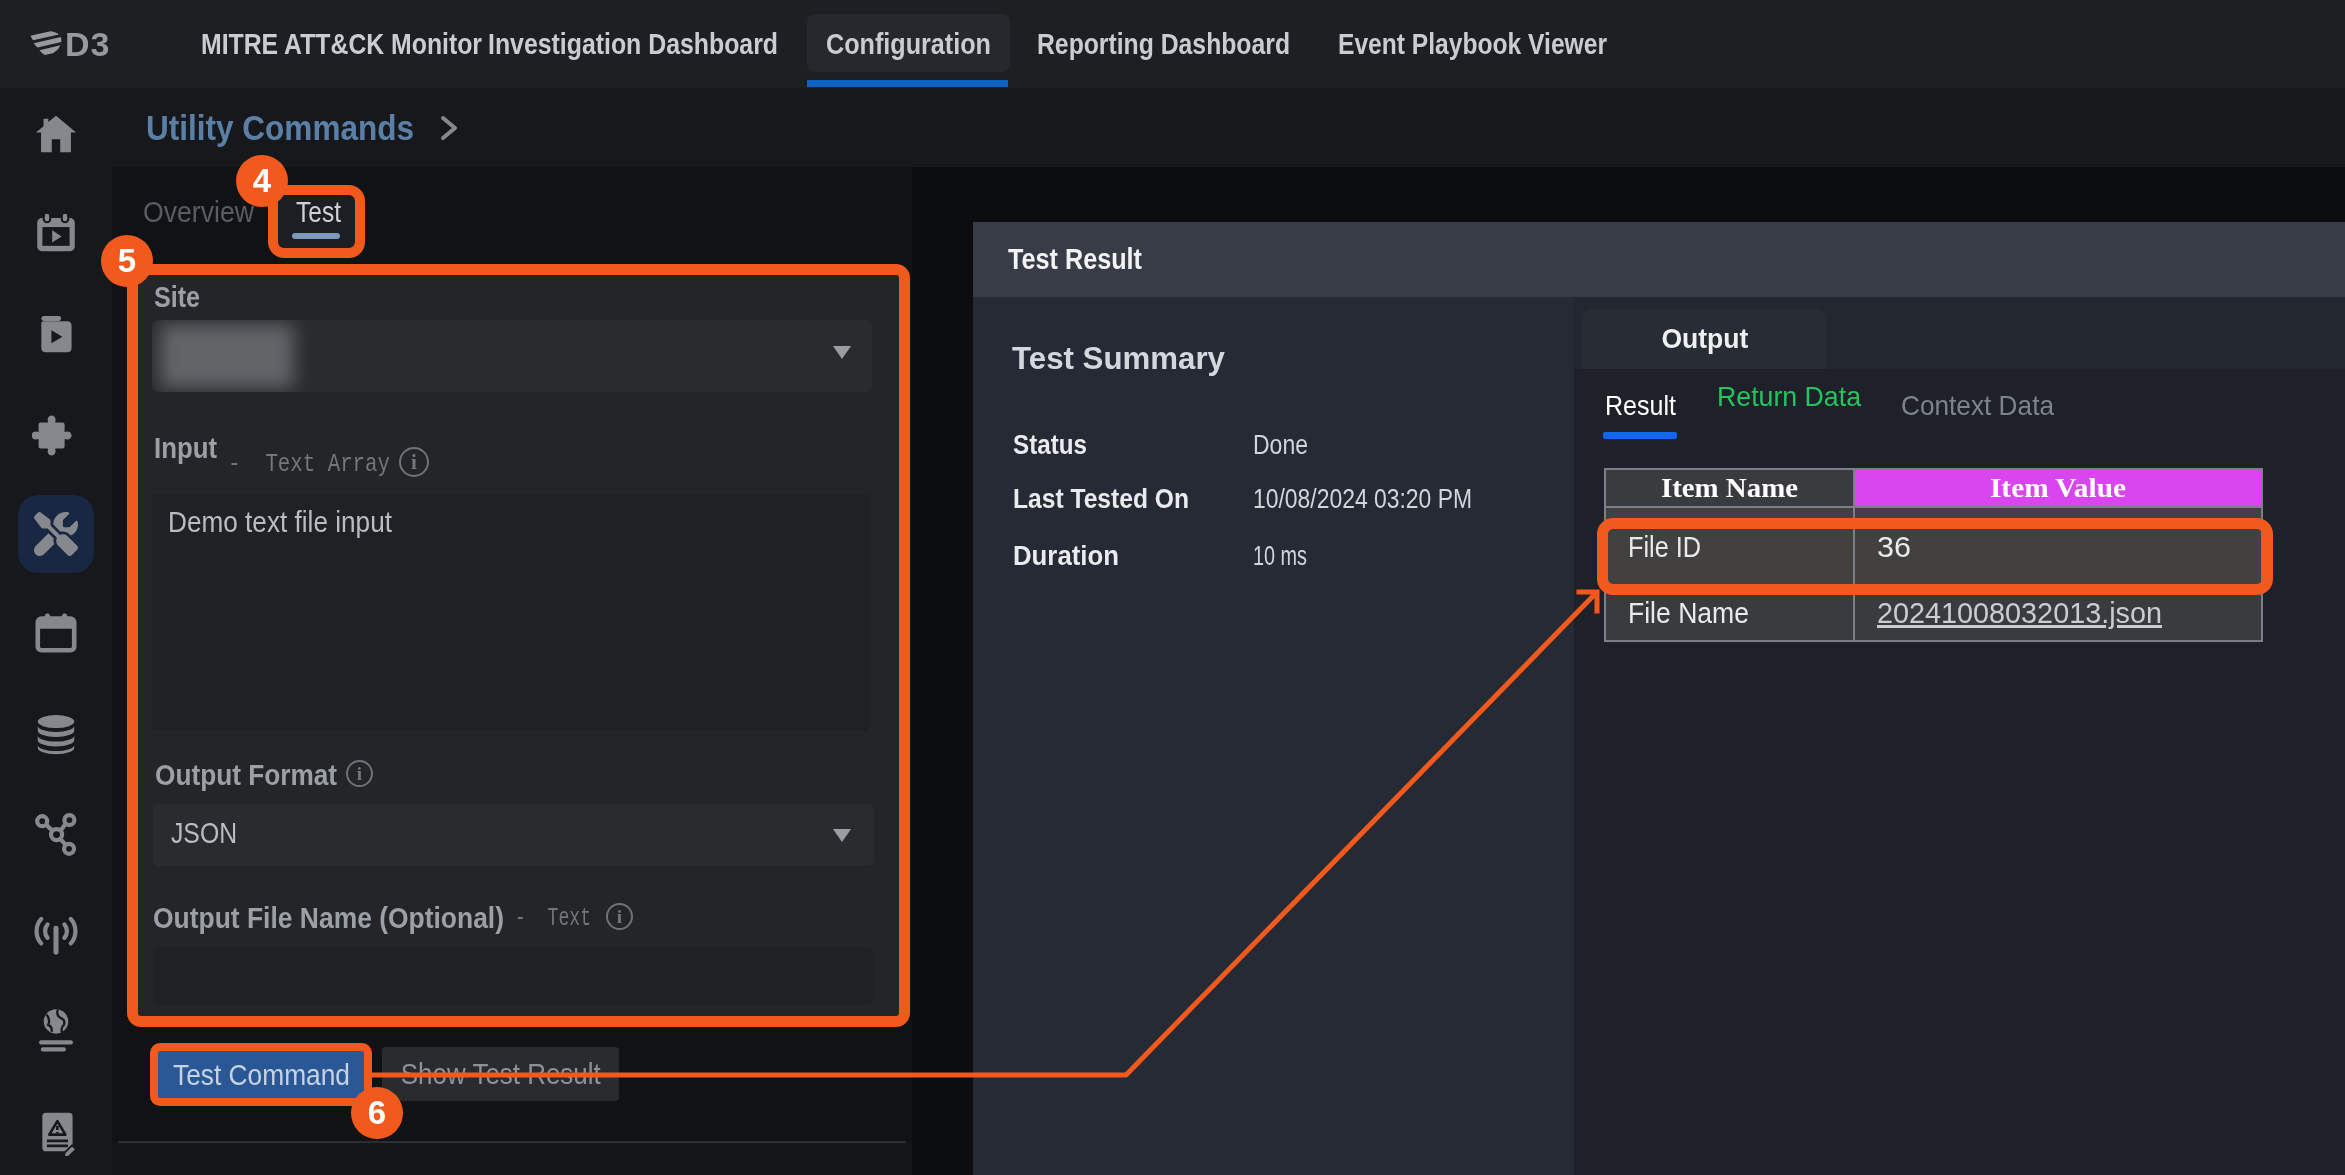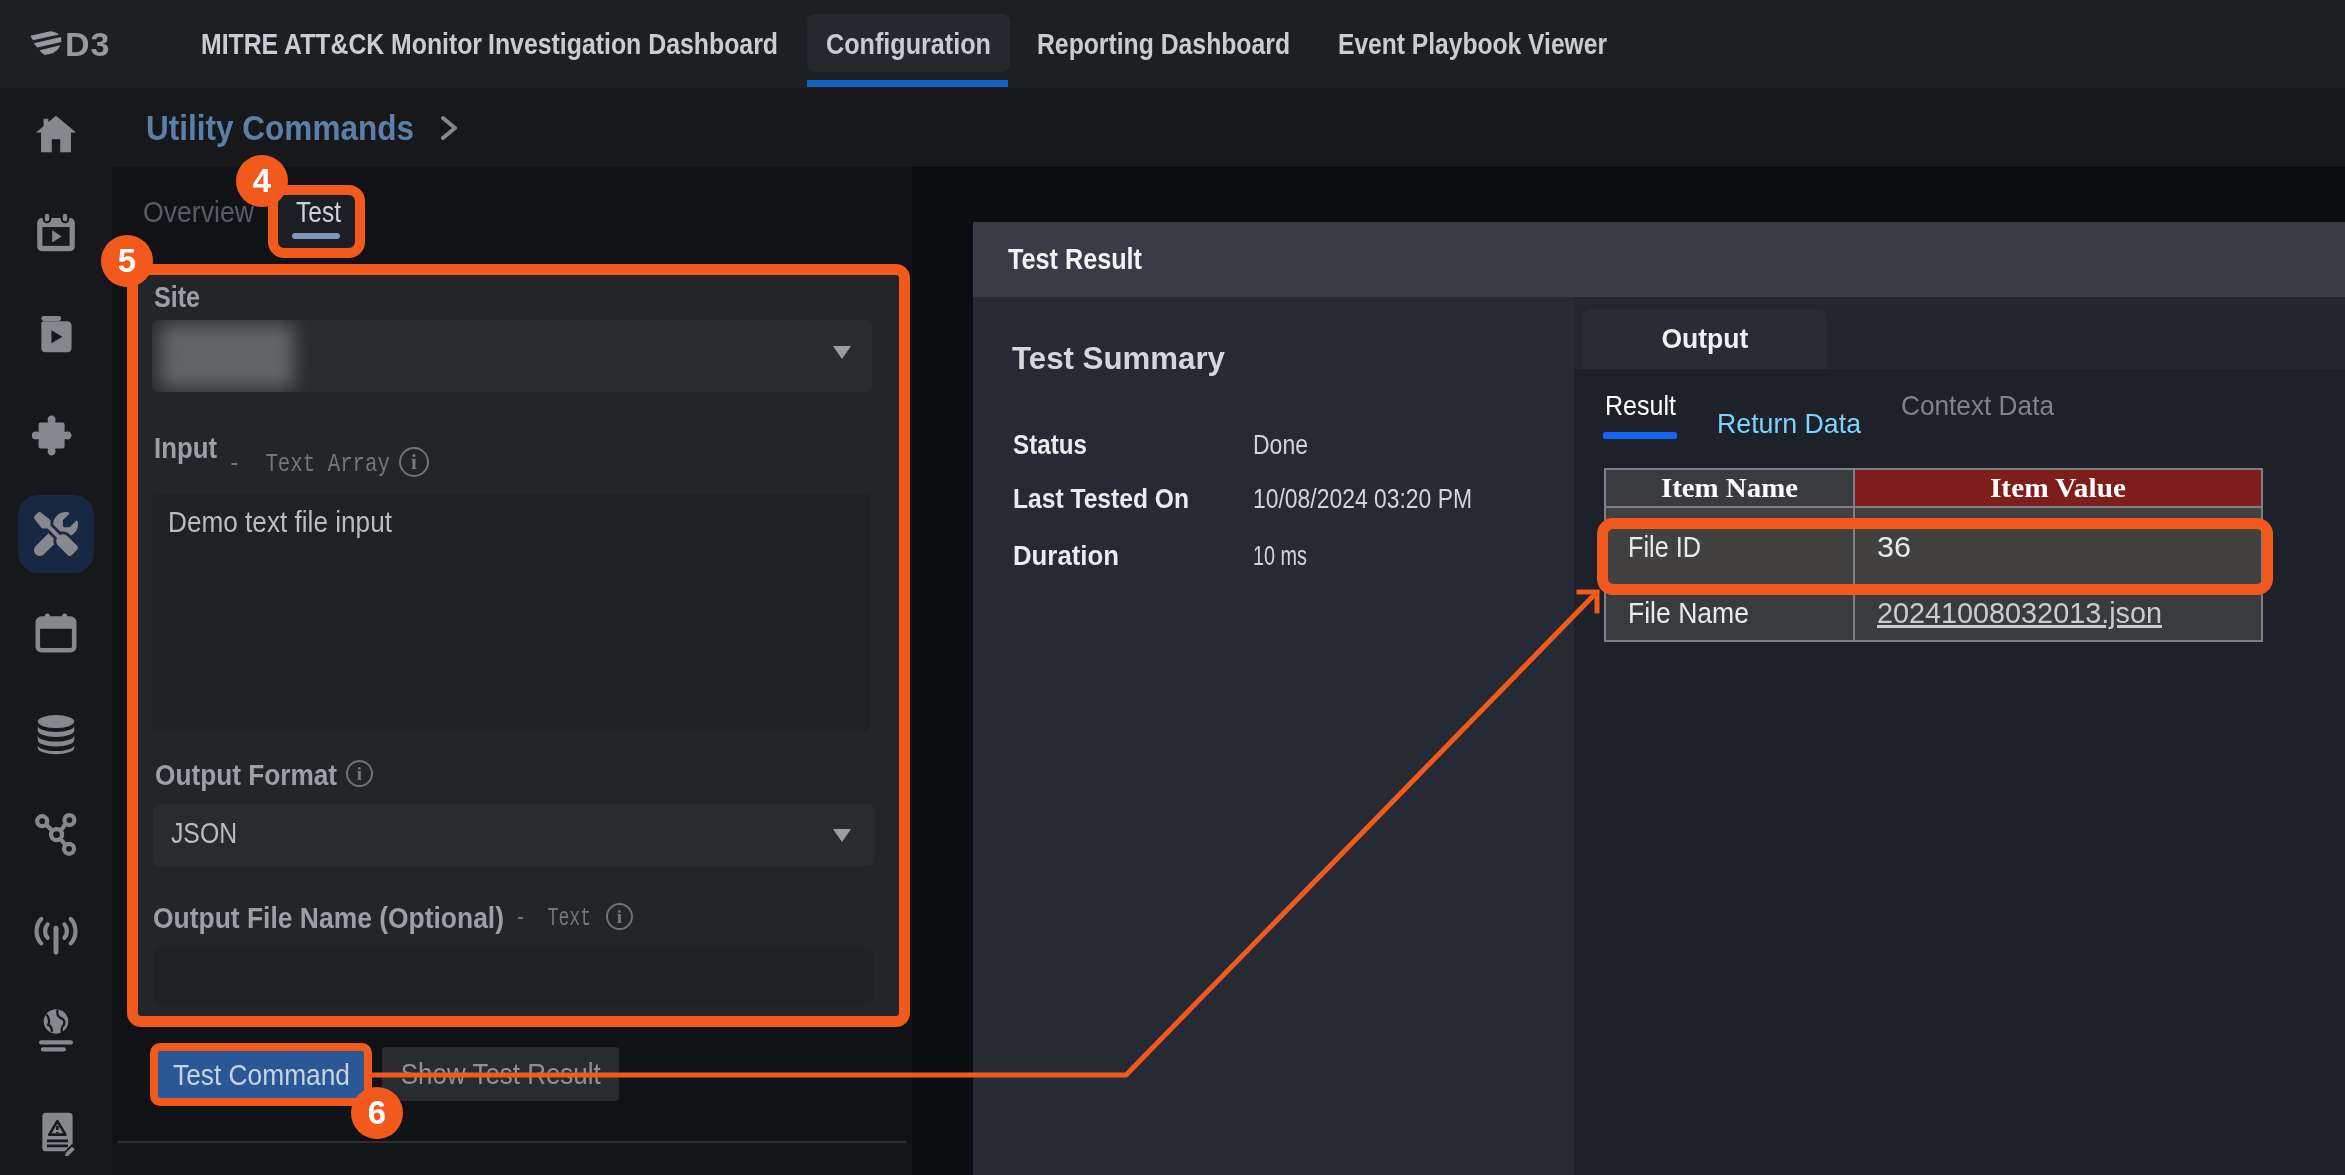--- a/index.html
+++ b/index.html
@@ -192,34 +192,34 @@
   <div class="srow" style="left:1013px;top:484px;font-weight:bold;color:#e9ebee;"><span class="tw" style="transform:scaleX(0.9117)">Last Tested On</span></div>
   <div class="srow" style="left:1253px;top:484px;"><span class="tw" style="transform:scaleX(0.8482)">10/08/2024 03:20 PM</span></div>
   <div class="srow" style="left:1013px;top:541px;font-weight:bold;color:#e9ebee;"><span class="tw" style="transform:scaleX(0.9550)">Duration</span></div>
   <div class="srow" style="left:1253px;top:541px;"><span class="tw" style="transform:scaleX(0.7344)">10 ms</span></div>
 
   <div class="abs" style="left:1582px;top:309px;width:245px;height:60px;background:#272c35;border-radius:10px 10px 0 0;display:flex;align-items:center;justify-content:center;font-size:28px;font-weight:bold;color:#eef0f2;">
       <span class="twc" style="transform:scaleX(0.9482)">Output</span>
     </div>
 
   <div class="abs" style="left:1605px;top:390px;font-size:28px;color:#ffffff;"><span class="tw" style="transform:scaleX(0.8945)">Result</span></div>
-  <div class="abs" style="left:1717px;top:408px;font-size:28px;color:#7dd3fc;"><span class="tw" style="transform:scaleX(0.9538)">Return Data</span></div>
+  <div class="abs" style="left:1717px;top:381px;font-size:28px;color:#22c55e;"><span class="tw" style="transform:scaleX(0.9538)">Return Data</span></div>
   <div class="abs" style="left:1901px;top:390px;font-size:28px;color:#7e838c;"><span class="tw" style="transform:scaleX(0.9362)">Context Data</span></div>
   <div class="abs" style="left:1603px;top:432px;width:74px;height:7px;background:#1266f1;border-radius:2px;"></div>
 
   <div class="abs" style="left:1604px;top:468px;width:659px;height:174px;">
     <table style="width:100%;height:100%;border-collapse:collapse;table-layout:fixed;font-family:'Liberation Sans',sans-serif;">
       <colgroup>
           <col style="width:249px">
           <col>
         </colgroup>
       <tbody>
           <tr style="height:36px;font-family:Liberation Serif, serif;">
         <td style="border:2px solid #7c7f85;background:#3a3b3f;color:#fff;font-weight:bold;font-size:28px;text-align:center;"><span class="twc" style="transform:scaleX(1.0309)">Item Name</span></td>
-        <td style="border:2px solid #7c7f85;background:#7f1d1d;color:#fff;font-weight:bold;font-size:28px;text-align:center;"><span class="twc" style="transform:scaleX(1.0468)">Item Value</span></td>
+        <td style="border:2px solid #7c7f85;background:#d946ef;color:#fff;font-weight:bold;font-size:28px;text-align:center;"><span class="twc" style="transform:scaleX(1.0468)">Item Value</span></td>
       </tr>
       <tr style="height:74px;">
         <td style="border:2px solid #7c7f85;background:#434140;color:#e9eaec;font-size:30px;padding-left:22px;"><span class="tw" style="transform:scaleX(0.8421)">File ID</span></td>
         <td style="border:2px solid #7c7f85;background:#434140;color:#e9eaec;font-size:30px;padding-left:22px;"><span class="tw" style="transform:scaleX(1.0187)">36</span></td>
       </tr>
       <tr style="height:52px;">
         <td style="border:2px solid #7c7f85;background:#3a3b3f;color:#e9eaec;font-size:30px;padding-left:22px;"><span class="tw" style="transform:scaleX(0.8851)">File Name</span></td>
         <td style="border:2px solid #7c7f85;background:#3a3b3f;color:#caccd1;font-size:30px;padding-left:22px;"><span class="tw" style="transform:scaleX(0.9597);text-decoration:underline;">20241008032013.json</span></td>
       </tr>
     </tbody>

